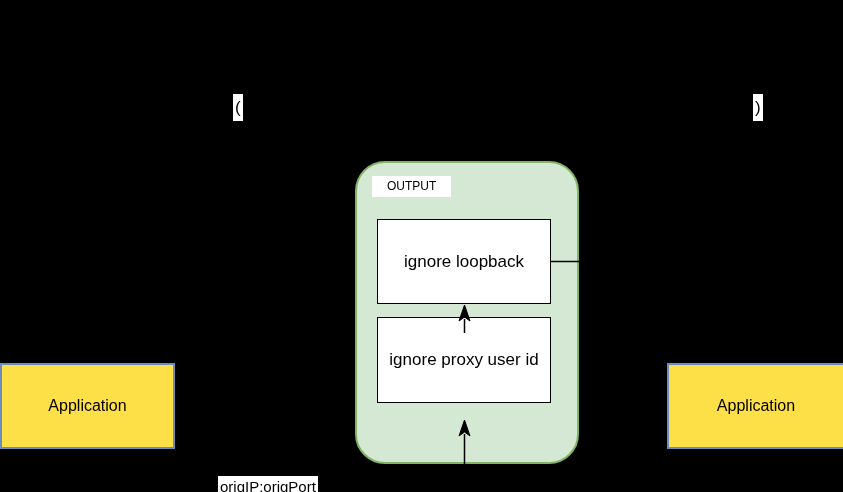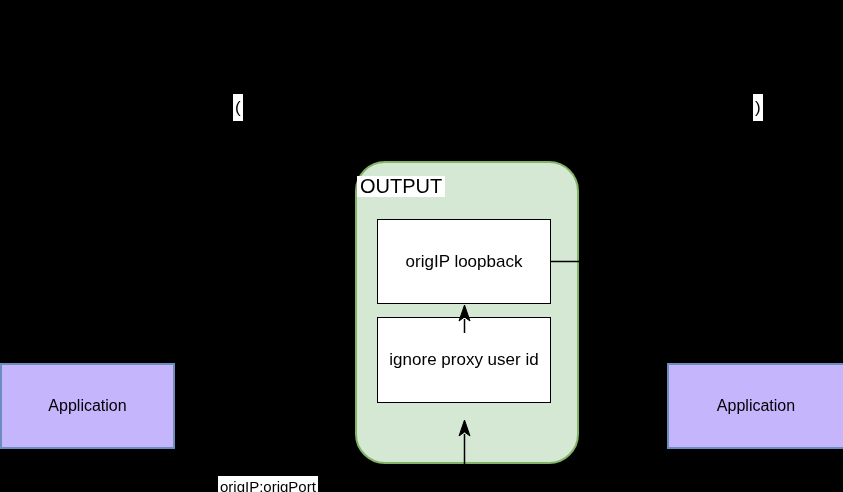--- a/index.html
+++ b/index.html
@@ -30,42 +30,42 @@
 
   
   .chain {
     left: 355px; top: 161px;
     width: 224px; height: 303px;
     background: #d5e8d4;
     border: 2px solid #82b366;
     border-radius: 30px;
   }
   .chain-title {
-    left: 357px; top: 176px;
-    font-size: 20px;
+    left: 372px; top: 176px;
+    font-size: 12px;
     line-height: 21px;
-    padding: 0 3px;
+    padding: 0 15px;
   }
 
   
   .rule-box {
     background: #ffffff;
     border: 1.5px solid #000000;
     display: flex;
     align-items: center;
     justify-content: center;
     font-size: 17px;
     text-align: center;
   }
   .rule-loopback { left: 377px; top: 219px; width: 174px; height: 85px; }
   .rule-proxy    { left: 377px; top: 317px; width: 174px; height: 86px; }
 
   
   .app-box {
-    background: #c4b5fd;
+    background: #fde047;
     border: 2px solid #6c8ebf;
     display: flex;
     align-items: center;
     justify-content: center;
     font-size: 16px;
     top: 363px;
     height: 86px;
   }
   .app-left  { left: 0px;   width: 175px; }
   .app-right { left: 667px; width: 178px; }
@@ -93,21 +93,21 @@
 
   <div class="abs float-label paren" style="left:233px; top:94px;">(</div>
 
   <div class="abs float-label paren" style="left:753px; top:94px;">)</div>
 
   <div class="abs chain"></div>
 
   <div class="abs float-label chain-title">OUTPUT</div>
 
   <div class="abs rule-box rule-loopback">
-    <span>origIP loopback</span>
+    <span>ignore loopback</span>
   </div>
 
   <div class="abs rule-box rule-proxy">
     <span>ignore proxy user id</span>
   </div>
 
   <div class="abs app-box app-left">
     <span>Application</span>
   </div>
 

